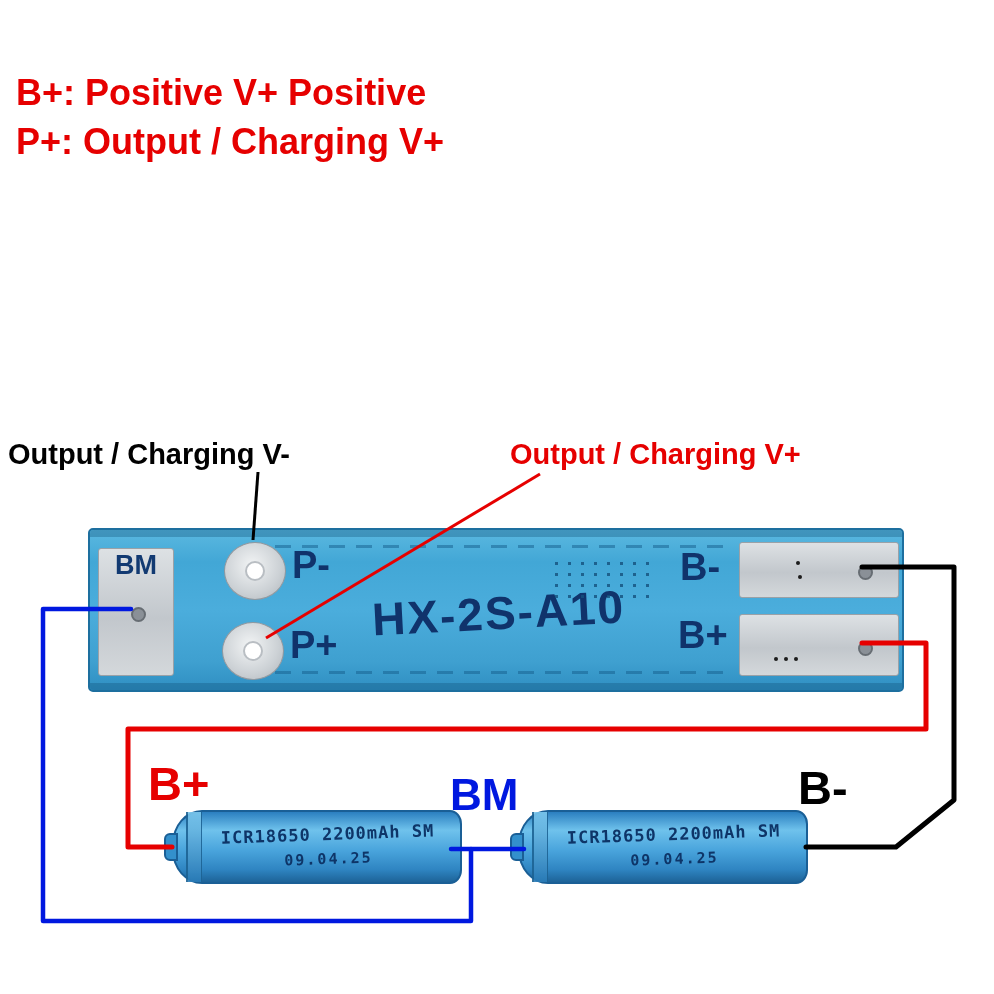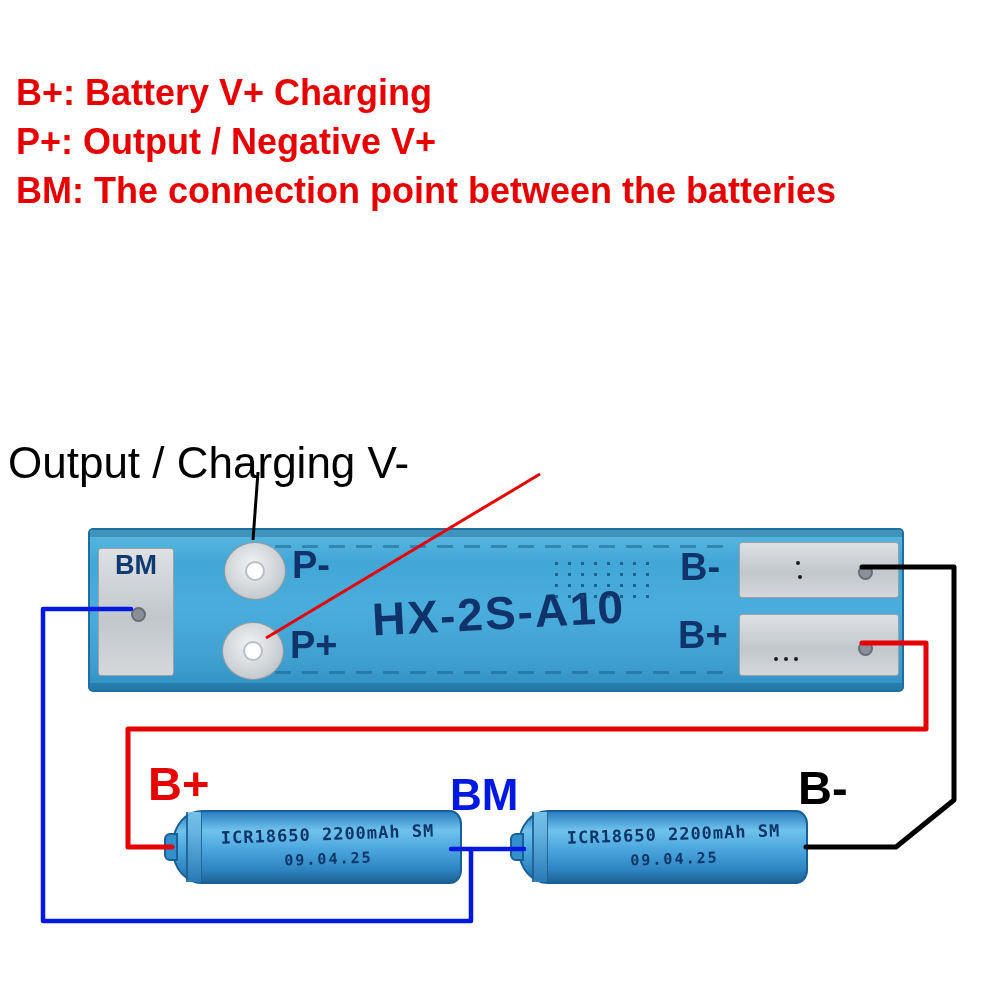--- a/index.html
+++ b/index.html
@@ -4,21 +4,21 @@
 <style>
   html,body{margin:0;padding:0;background:#fff;}
   .stage{position:relative;width:994px;height:994px;background:#ffffff;overflow:hidden;
          font-family:"Liberation Sans",sans-serif;}
 
   
   .legend{position:absolute;left:16px;top:68px;z-index:6;}
   .legend-line{font-size:36px;font-weight:bold;color:var(--legend-red);line-height:49px;white-space:nowrap;}
 
   
-  .callout{position:absolute;z-index:6;font-size:44px;font-weight:normal;white-space:nowrap;}
+  .callout{position:absolute;z-index:6;font-size:29px;font-weight:bold;white-space:nowrap;}
   .callout-minus{left:8px;top:438px;color:#000;}
   .callout-plus{left:510px;top:438px;color:var(--wire-red);}
 
   
   .board{position:absolute;left:88px;top:528px;width:812px;height:160px;z-index:2;
          background:linear-gradient(180deg,#5bb8e0 0%,#42a7d6 20%,#4baddc 50%,#3fa0d0 82%,#2f8fc2 100%);
          border:2px solid #1d6f9f;border-radius:5px;}
   .board-edge{position:absolute;left:0;right:0;height:7px;background:rgba(16,84,122,.35);}
   .board-edge.top{top:0;border-radius:4px 4px 0 0;}
   .board-edge.bottom{bottom:0;border-radius:0 0 4px 4px;}
@@ -86,26 +86,26 @@
   .wl-bplus{left:148px;top:756px;font-size:47px;color:var(--wire-red);}
   .wl-bm{left:450px;top:770px;font-size:44px;color:var(--wire-blue);}
   .wl-bminus{left:798px;top:760px;font-size:47px;color:#000;}
 </style>
 </head>
 <body>
 
 <div class="stage">
 
   <div class="legend">
-    <div class="legend-line">B+: Battery V+ Charging</div>
-    <div class="legend-line">P+: Output / Negative V+</div>
-    <div class="legend-line">BM: The connection point between the batteries</div>
+    <div class="legend-line">B+: Positive V+ Positive</div>
+    <div class="legend-line">P+: Output / Charging V+</div>
   </div>
 
   <div class="callout callout-minus">Output / Charging V-</div>
+  <div class="callout callout-plus">Output / Charging V+</div>
 
   <div class="board">
     <div class="board-edge top"></div>
     <div class="board-edge bottom"></div>
     <div class="trace t"></div>
     <div class="trace b"></div>
 
     <div class="pad bm-pad">
       <div class="bm-pad-label">BM</div>
       <div class="hole bm-hole"></div>

